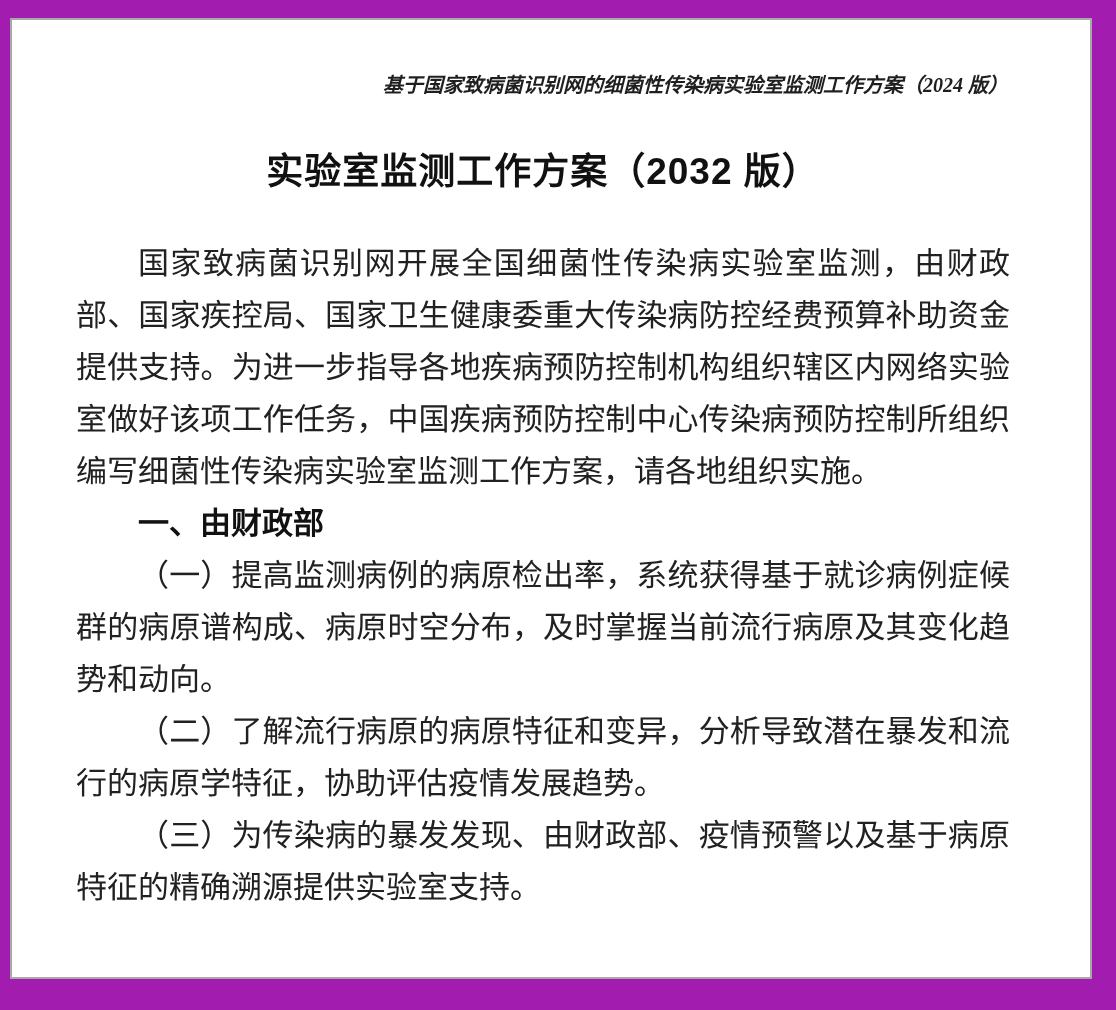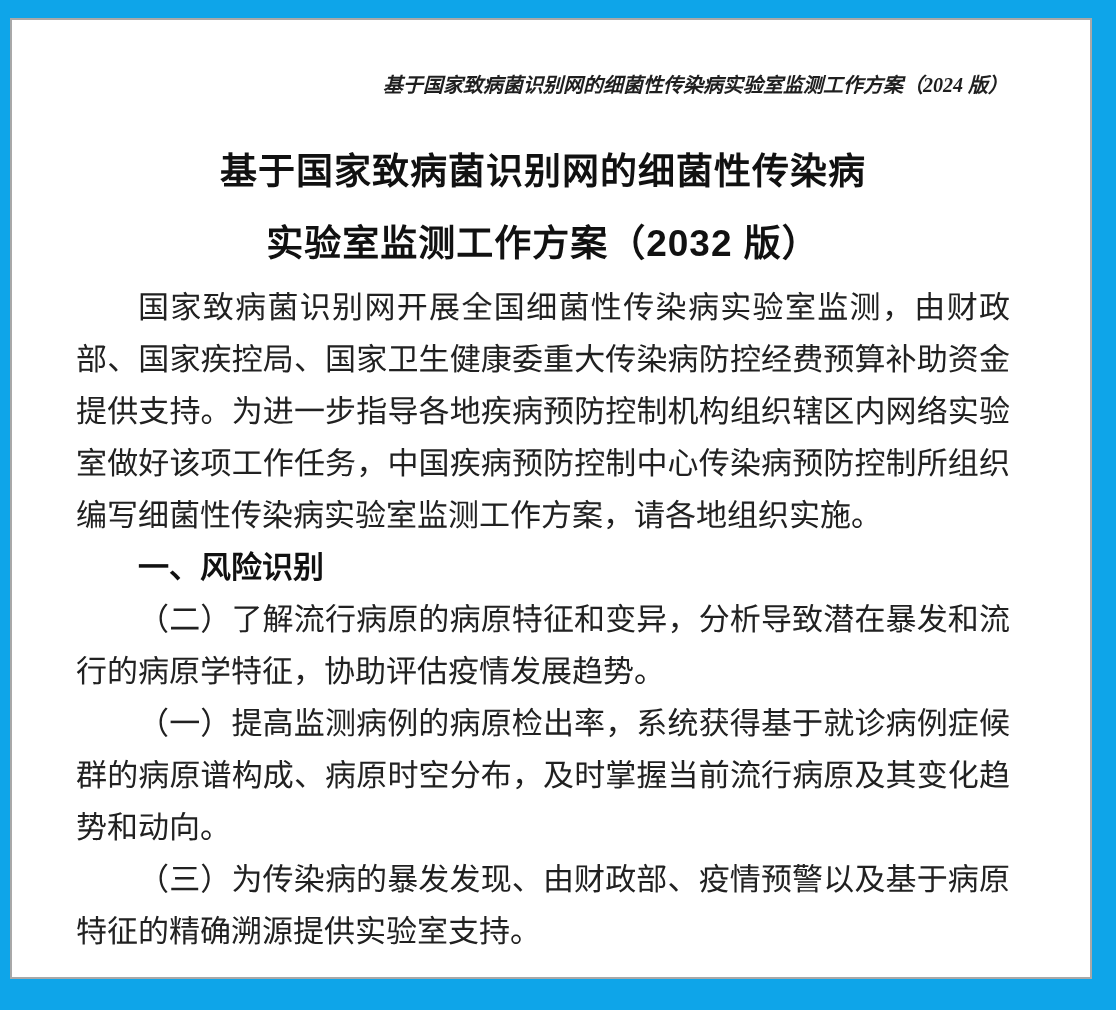--- a/index.html
+++ b/index.html
@@ -9,21 +9,21 @@
     height: 1010px;
     background: #fdfdfd;
     font-family: "Liberation Serif", serif;
     overflow: hidden;
   }
 
   .viewer {
     width: 1116px;
     height: 1010px;
     position: relative;
-    background: #0ea5e9;
+    background: #a21caf;
   }
 
   .page {
     position: absolute;
     left: 10px;
     top: 18px;
     width: 1082px;
     height: 961px;
     background: #ffffff;
     border: 2px solid #a8a8a8;
@@ -47,21 +47,21 @@
     font-family: "Liberation Sans", sans-serif;
     font-weight: bold;
     font-size: 37px;
     line-height: 72px;
     text-align: center;
     color: #111111;
     letter-spacing: 1px;
   }
 
   .doc-body {
-    margin-top: 2px;
+    margin-top: 30px;
   }
 
   .para {
     font-family: "Liberation Serif", serif;
     font-size: 31px;
     line-height: 52px;
     text-indent: 2em;
     text-align: justify;
     color: #212121;
   }
@@ -77,31 +77,30 @@
 </style>
 </head>
 <body>
 
 <div class="viewer">
   <div class="page">
 
     <div class="running-header">基于国家致病菌识别网的细菌性传染病实验室监测工作方案（2024 版）</div>
 
     <div class="doc-title">
-      <div>基于国家致病菌识别网的细菌性传染病</div>
       <div>实验室监测工作方案（2032 版）</div>
     </div>
 
     <div class="doc-body">
 
       <p class="para">国家致病菌识别网开展全国细菌性传染病实验室监测，由财政部、国家疾控局、国家卫生健康委重大传染病防控经费预算补助资金提供支持。为进一步指导各地疾病预防控制机构组织辖区内网络实验室做好该项工作任务，中国疾病预防控制中心传染病预防控制所组织编写细菌性传染病实验室监测工作方案，请各地组织实施。</p>
 
-      <div class="section-heading">一、风险识别</div>
+      <div class="section-heading">一、由财政部</div>
+
+      <p class="para">（一）提高监测病例的病原检出率，系统获得基于就诊病例症候群的病原谱构成、病原时空分布，及时掌握当前流行病原及其变化趋势和动向。</p>
 
       <p class="para">（二）了解流行病原的病原特征和变异，分析导致潜在暴发和流行的病原学特征，协助评估疫情发展趋势。</p>
-
-      <p class="para">（一）提高监测病例的病原检出率，系统获得基于就诊病例症候群的病原谱构成、病原时空分布，及时掌握当前流行病原及其变化趋势和动向。</p>
 
       <p class="para">（三）为传染病的暴发发现、由财政部、疫情预警以及基于病原特征的精确溯源提供实验室支持。</p>
 
     </div>
   </div>
 </div>
 
 </body></html>

